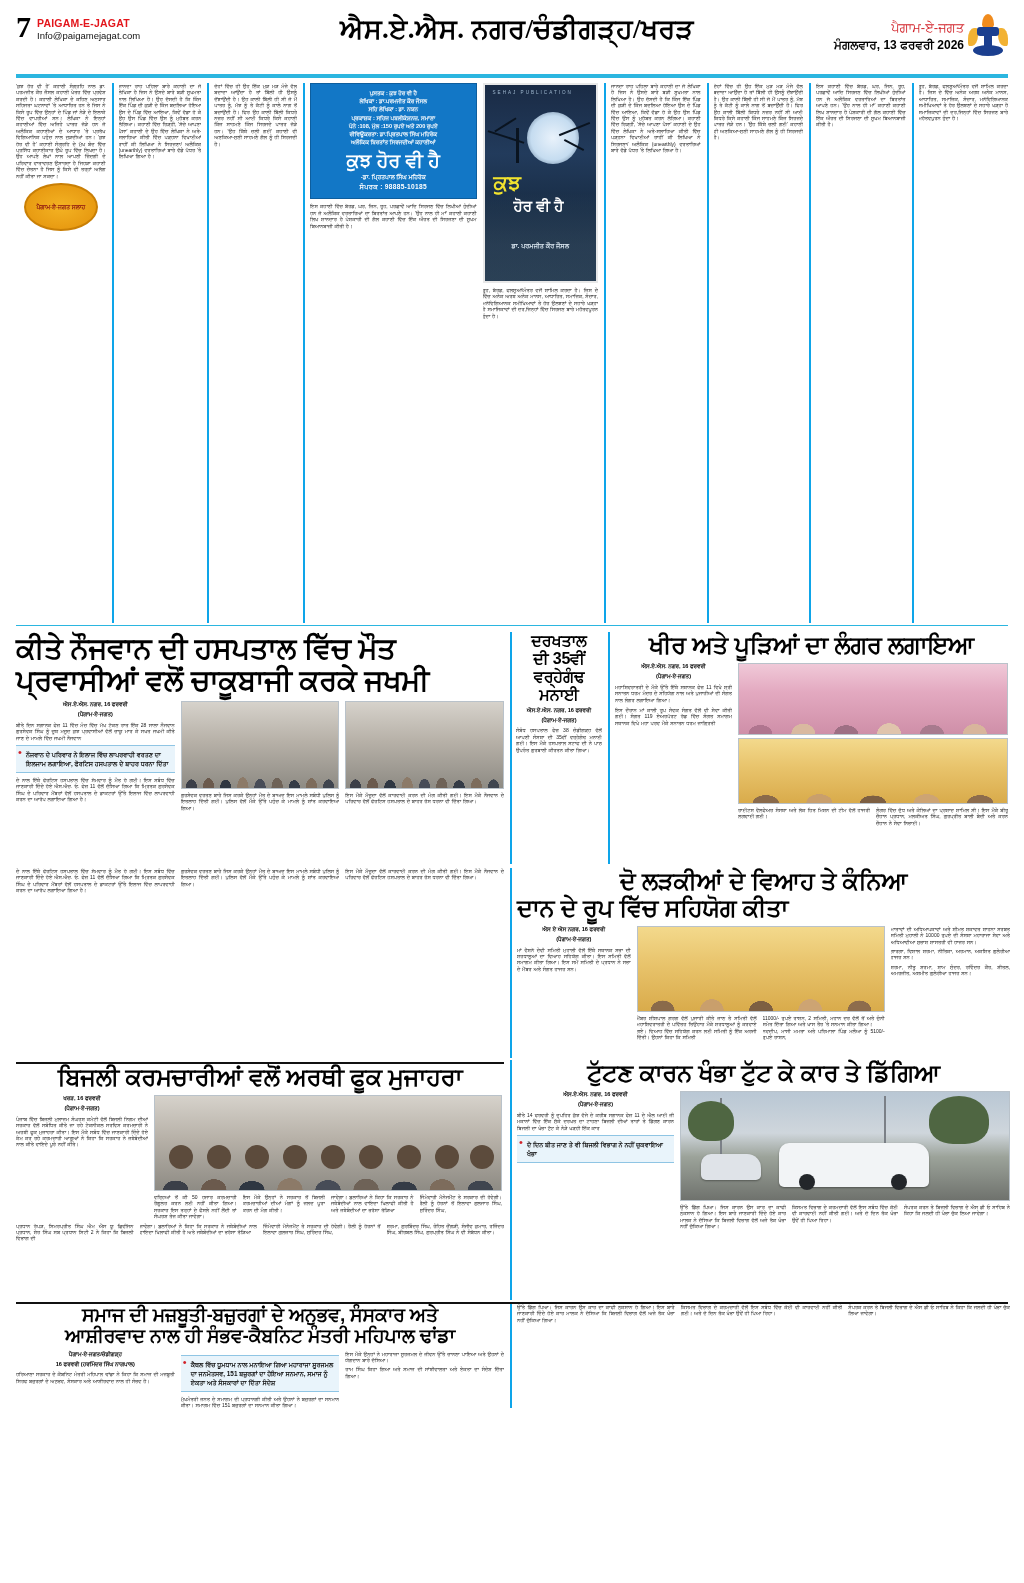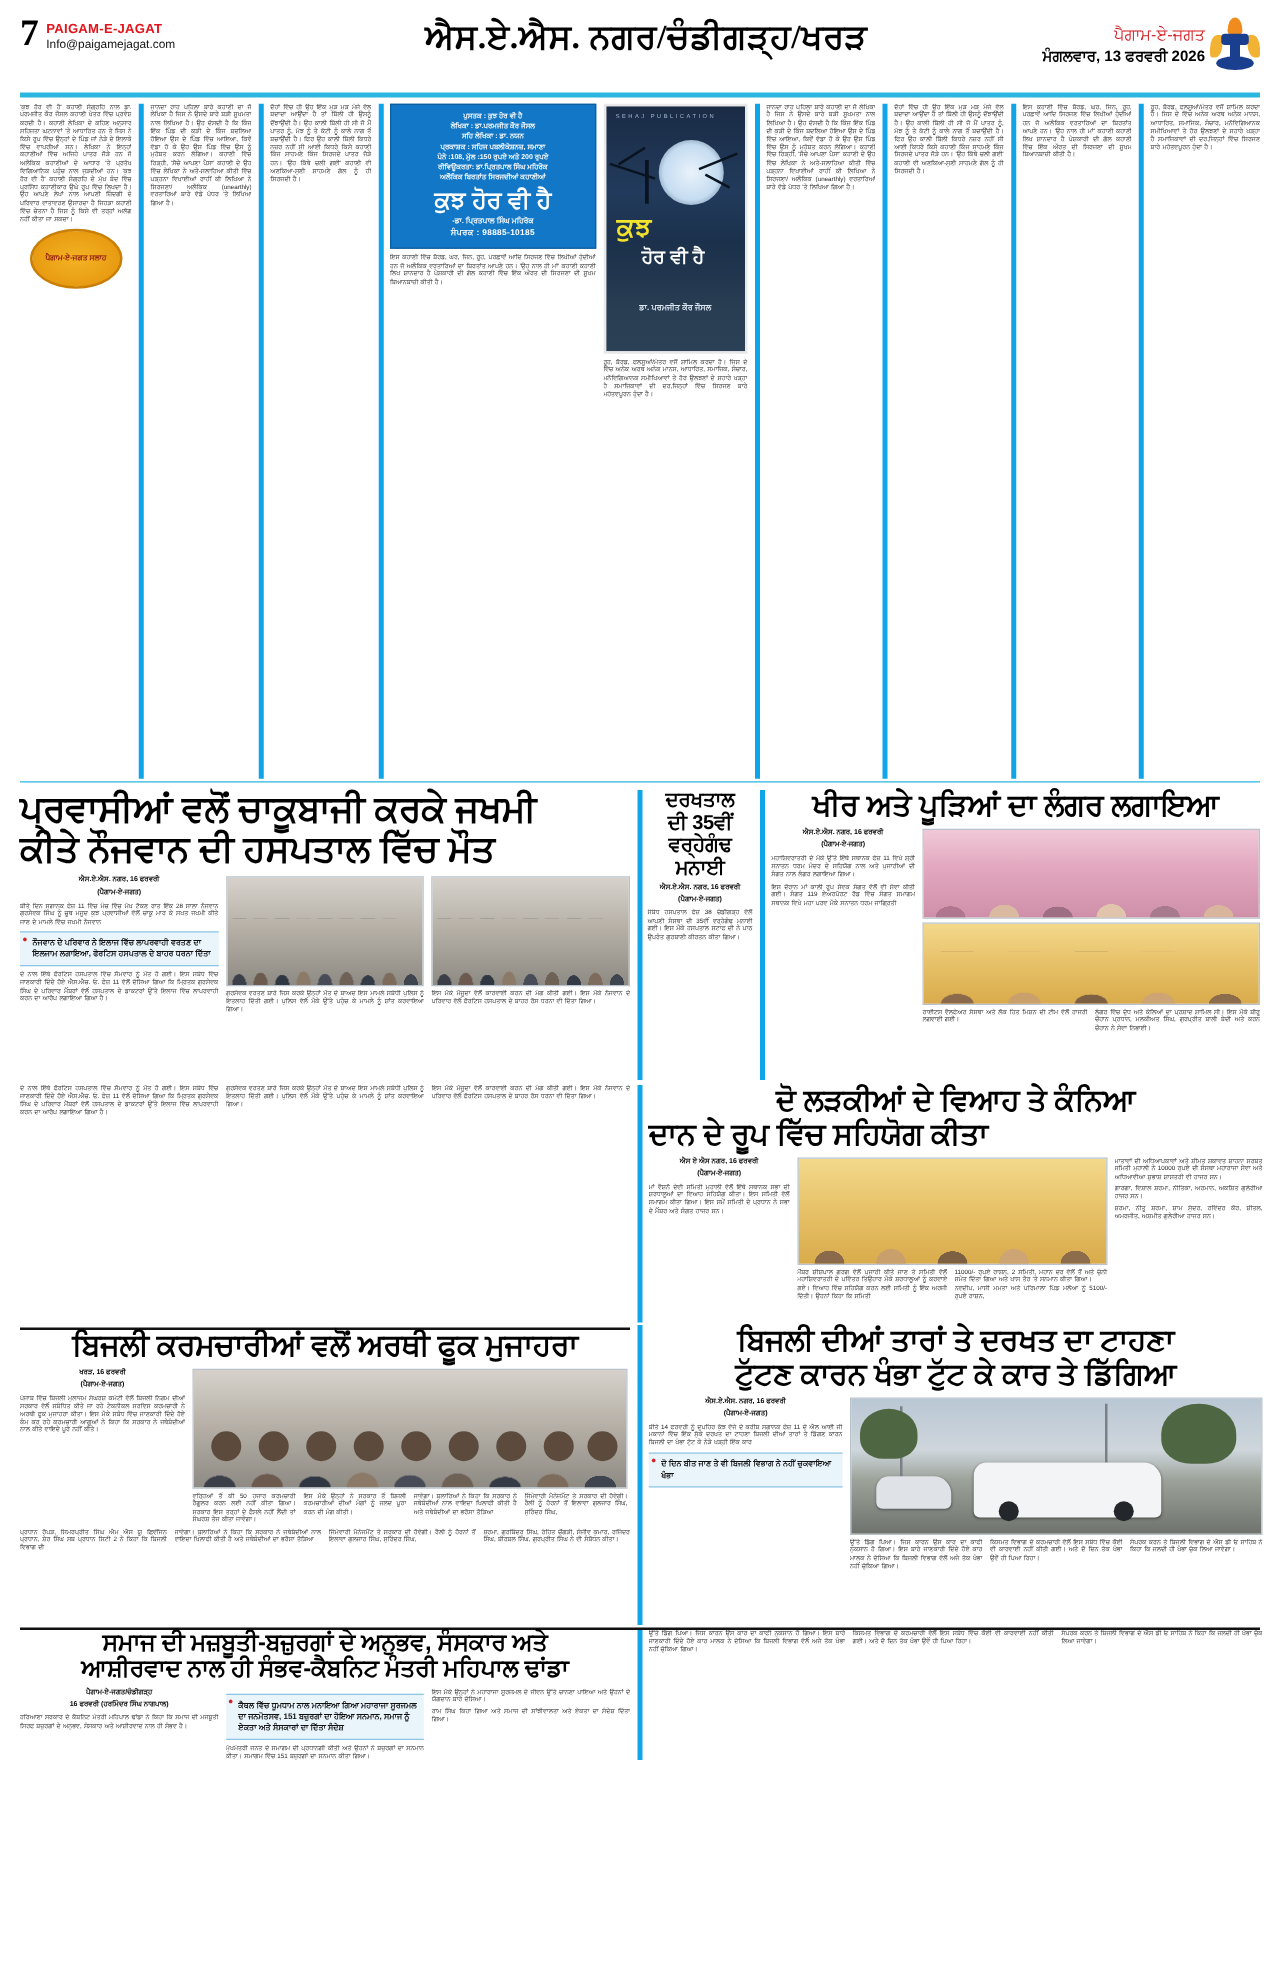--- a/index.html
+++ b/index.html
@@ -162,21 +162,21 @@
       radial-gradient(ellipse 12% 46% at 90% 100%, #8d6c4c 40%, transparent 41%);
   }
   .ph-street{ background: linear-gradient(180deg,#b9c7d4 0%,#cfd6dc 38%,#9ca39a 60%,#6f726d 100%); }
   .ph-street .car{ position:absolute; background:#f2f4f6; border-radius:10px 14px 5px 5px; box-shadow: 0 1px 2px rgba(0,0,0,.35);}
   .ph-street .wheel{ position:absolute; background:#23262a; border-radius:50%;}
   .ph-street .tree{ position:absolute; background:#4f6642; border-radius:50% 50% 40% 40%;}
   .ph-street .pole{ position:absolute; background:#7b8087; width:2px;}
 
   
   .row { display:flex; gap:6px; }
-  .vsep { border-left: 4px solid #0ea5e9; }
+  .vsep { border-left: 2px solid #0ea5e9; }
 </style>
 </head>
 <body>
 
 <div class="page">
 
   <div class="masthead">
     <div class="mh-left">
       <div class="pagenum">7</div>
       <div class="mh-brandcol">
@@ -280,22 +280,22 @@
     <div class="tcol vsep" style="padding-left:5px;width:100px">
       <div class="col-text">ਰੂਹ, ਬੋਰਡ, ਫਲਸੂਆਂ/ਮੰਤਰ ਵਜੋਂ ਸ਼ਾਮਿਲ ਕਰਦਾ ਹੈ। ਜਿਸ ਦੇ ਵਿੱਚ ਅਨੇਕ ਅਰਥ ਅਨੇਕ ਮਾਨਸ, ਆਧਾਰਿਤ, ਸਮਾਜਿਕ, ਸੰਚਾਰ, ਮਨੋਵਿਗਿਆਨਕ ਸਮੀਖਿਆਵਾਂ ਤੇ ਹੋਰ ਉਲਝਣਾਂ ਦੇ ਸਹਾਰੇ ਖੜ੍ਹਾ ਹੈ ਸਮਾਜਿਕਾਵਾਂ ਦੀ ਦਰ,ਜਿਨ੍ਹਾਂ ਵਿੱਚ ਸਿਰਜਣ ਬਾਰੇ ਮਹੱਤਵਪੂਰਨ ਹੁੰਦਾ ਹੈ।</div>
     </div>
   </div>
 
   <div class="rule-thin"></div>
 
   <div class="row" style="margin-top:6px; height:232px;">
 
     <div style="width:488px">
+      <div class="headline hl-xl">ਕੀਤੇ ਨੌਜਵਾਨ ਦੀ ਹਸਪਤਾਲ ਵਿੱਚ ਮੌਤ</div>
       <div class="headline hl-xl">ਪ੍ਰਵਾਸੀਆਂ ਵਲੋਂ ਚਾਕੂਬਾਜੀ ਕਰਕੇ ਜਖਮੀ</div>
-      <div class="headline hl-xl">ਕੀਤੇ ਨੌਜਵਾਨ ਦੀ ਹਸਪਤਾਲ ਵਿੱਚ ਮੌਤ</div>
       <div class="row" style="margin-top:4px">
         <div style="width:160px">
           <div class="dateline">ਐਸ.ਏ.ਐਸ. ਨਗਰ, 16 ਫਰਵਰੀ</div>
           <div class="dateline">(ਪੈਗਾਮ-ਏ-ਜਗਤ)</div>
           <div class="col-text">ਬੀਤੇ ਦਿਨ ਸਗਾਨਕ ਫੇਜ਼ 11 ਵਿੱਚ ਮੰਚ ਵਿੱਚ ਮੱਖ ਟੋਕਣ ਰਾਤ ਇੱਕ 28 ਸਾਲਾ ਨੌਜਵਾਨ ਗੁਰਸੇਵਕ ਸਿੰਘ ਨੂੰ ਚੂਥ ਮਜੂਦ ਕੁਝ ਪ੍ਰਵਾਸੀਆਂ ਵੱਲੋਂ ਚਾਕੂ ਮਾਰ ਕੇ ਸਖਤ ਜਖਮੀ ਕੀਤੇ ਜਾਣ ਦੇ ਮਾਮਲੇ ਵਿੱਚ ਜਖਮੀ ਨੌਜਵਾਨ</div>
           <div class="pullquote">
             <p>ਨੌਜਵਾਨ ਦੇ ਪਰਿਵਾਰ ਨੇ ਇਲਾਜ ਵਿੱਚ ਲਾਪਰਵਾਹੀ ਵਰਤਣ ਦਾ ਇਲਜਾਮ ਲਗਾਇਆ, ਫੋਰਟਿਸ ਹਸਪਤਾਲ ਦੇ ਬਾਹਰ ਧਰਨਾ ਦਿੱਤਾ</p>
           </div>
           <div class="col-text">ਦੇ ਨਾਲ ਇੱਥੇ ਫੋਰਟਿਸ ਹਸਪਤਾਲ ਵਿੱਚ ਸੋਮਵਾਰ ਨੂੰ ਮੌਤ ਹੋ ਗਈ। ਇਸ ਸਬੰਧ ਵਿੱਚ ਜਾਣਕਾਰੀ ਦਿੰਦੇ ਹੋਏ ਐਸ.ਐਚ. ਓ. ਫੇਜ਼ 11 ਵੱਲੋਂ ਦੱਸਿਆ ਗਿਆ ਕਿ ਮ੍ਰਿਤਕ ਗੁਰਸੇਵਕ ਸਿੰਘ ਦੇ ਪਰਿਵਾਰ ਮੈਂਬਰਾਂ ਵੱਲੋਂ ਹਸਪਤਾਲ ਦੇ ਡਾਕਟਰਾਂ ਉੱਤੇ ਇਲਾਜ ਵਿੱਚ ਲਾਪਰਵਾਹੀ ਕਰਨ ਦਾ ਆਰੋਪ ਲਗਾਇਆ ਗਿਆ ਹੈ।</div>
         </div>
@@ -433,21 +433,20 @@
         <div style="width:118px" class="col-text">ਜਾਵੇਗਾ। ਬੁਲਾਰਿਆਂ ਨੇ ਕਿਹਾ ਕਿ ਸਰਕਾਰ ਨੇ ਜਥੇਬੰਦੀਆਂ ਨਾਲ ਵਾਇਦਾ ਖਿਲਾਫੀ ਕੀਤੀ ਹੈ ਅਤੇ ਜਥੇਬੰਦੀਆਂ ਦਾ ਭਰੋਸਾ ਤੋੜਿਆ</div>
         <div style="width:118px" class="col-text">ਜਿੰਮੇਵਾਰੀ ਮੈਨੇਜਮੈਂਟ ਤੇ ਸਰਕਾਰ ਦੀ ਹੋਵੇਗੀ।
 
 ਰੈਲੀ ਨੂੰ ਹੋਰਨਾਂ ਤੋਂ ਇਲਾਵਾ ਗੁਲਜਾਰ ਸਿੰਘ, ਸੁਰਿੰਦਰ ਸਿੰਘ,</div>
         <div style="width:118px" class="col-text">ਸ਼ਰਮਾ, ਗੁਰਬਿੰਦਰ ਸਿੰਘ, ਰੰਹਿਤ ਚੌਂਗੜੀ, ਸੰਜੀਵ ਕੁਮਾਰ, ਰਜਿੰਦਰ ਸਿੰਘ, ਬੀਰਬਲ ਸਿੰਘ, ਗੁਰਪ੍ਰੀਤ ਸਿੰਘ ਨੇ ਵੀ ਸੰਬੋਧਨ ਕੀਤਾ।</div>
       </div>
     </div>
 
     <div style="width:500px" class="vsep">
       <div style="padding-left:5px">
-        <div class="headline hl-lg" style="text-align:center">ਬਿਜਲੀ ਦੀਆਂ ਤਾਰਾਂ ਤੇ ਦਰਖਤ ਦਾ ਟਾਹਣਾ</div>
         <div class="headline hl-lg" style="text-align:center">ਟੁੱਟਣ ਕਾਰਨ ਖੰਭਾ ਟੁੱਟ ਕੇ ਕਾਰ ਤੇ ਡਿੱਗਿਆ</div>
         <div class="row" style="margin-top:4px">
           <div style="width:160px">
             <div class="dateline">ਐਸ.ਏ.ਐਸ. ਨਗਰ, 16 ਫਰਵਰੀ</div>
             <div class="dateline">(ਪੈਗਾਮ-ਏ-ਜਗਤ)</div>
             <div class="col-text">ਬੀਤੇ 14 ਫਰਵਰੀ ਨੂੰ ਦੁਪਹਿਰ ਕੁੱਝ ਵੱਜੇ ਦੇ ਕਰੀਬ ਸਗਾਨਕ ਫੇਜ਼ 11 ਦੇ ਐਲ ਆਈ ਜੀ ਮਕਾਨਾਂ ਵਿੱਚ ਇੱਕ ਸੁੱਕੇ ਦਰਖਤ ਦਾ ਟਾਹਣਾ ਬਿਜਲੀ ਦੀਆਂ ਤਾਰਾਂ ਤੇ ਡਿੱਗਣ ਕਾਰਨ ਬਿਜਲੀ ਦਾ ਖੰਭਾ ਟੁੱਟ ਕੇ ਨੇੜੇ ਖੜ੍ਹੀ ਇੱਕ ਕਾਰ</div>
             <div class="pullquote">
               <p>ਦੋ ਦਿਨ ਬੀਤ ਜਾਣ ਤੇ ਵੀ ਬਿਜਲੀ ਵਿਭਾਗ ਨੇ ਨਹੀਂ ਚੁਕਵਾਇਆ ਖੰਭਾ</p>
             </div>
           </div>

